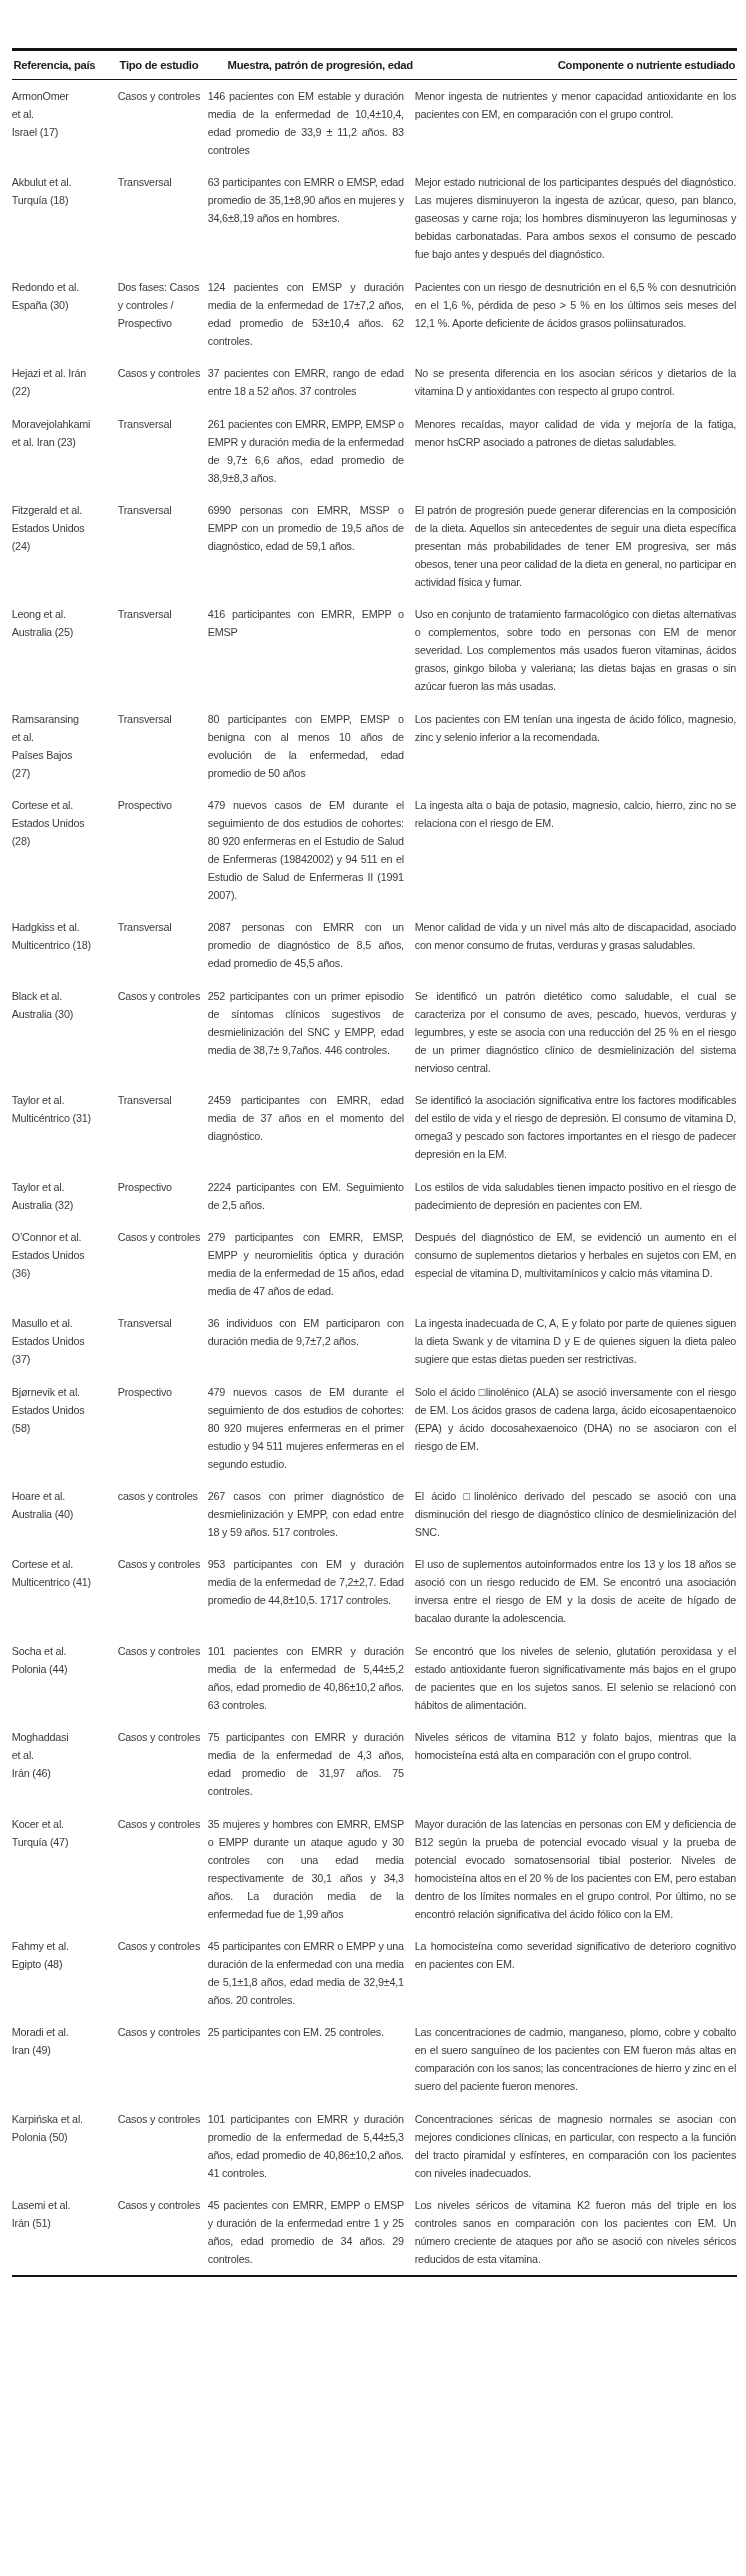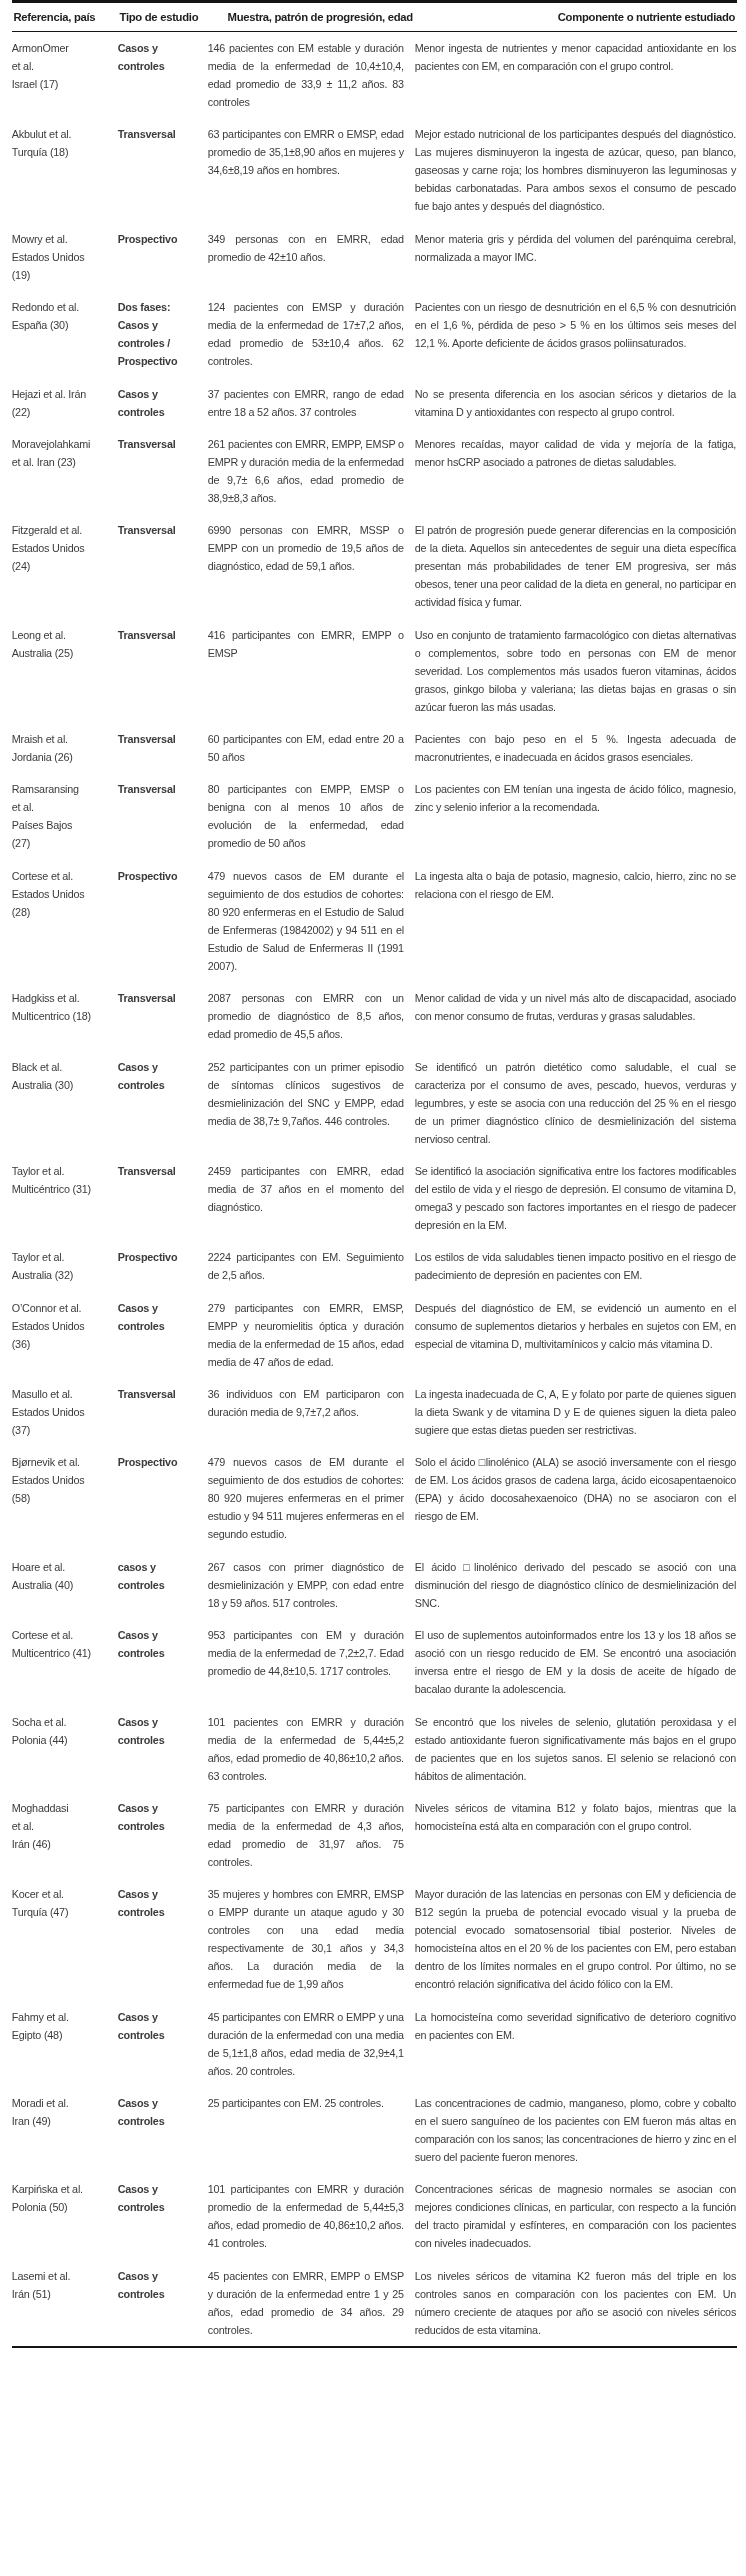--- a/index.html
+++ b/index.html
@@ -1,17 +1,17 @@
 <!DOCTYPE html>
 <html lang="es" style="font-size:14.4px"><head>
 <meta charset="utf-8">
 <style>
   html,body { margin:0; padding:0; background:#ffffff; }
   body { width:747px; font-family:"Liberation Sans", sans-serif; }
-  .page { padding:0 10px 9px 11.7px; }
+  .page { padding:0 10px 9px 11.7px;margin-top:48px; }
   table.studies {
     width:100%;
     border-collapse:collapse;
     table-layout:fixed;
     border-top:3.6px solid #141414;
     border-bottom:2.7px solid #141414;
   }
   col.c-ref    { width:106px; }
   col.c-tipo   { width:90px; }
   col.c-muestra{ width:207px; }
@@ -29,21 +29,21 @@
   thead th.h-ref, thead th.h-tipo { text-align:left; padding-left:1.8px; }
   tbody td {
     vertical-align:top;
     font-size:10.8px;
     line-height:18px;
     color:#3b3b3b;
     letter-spacing:-0.2px;
     padding:7.2px 10.8px 7.2px 0;
   }
   td.ref  { white-space:pre-line; padding-right:5.4px; }
-  td.tipo { padding-right:7.2px;font-weight:bold; }
+  td.tipo { padding-right:7.2px; }
   td.muestra { text-align:justify; }
   td.comp { text-align:justify; padding-right:0.9px; }
 </style>
 </head>
 <body>
 
 <div class="page">
   <table class="studies">
     <colgroup>
       <col class="c-ref">
@@ -70,28 +70,20 @@
   </tr>
 
   <tr>
     <td class="ref">Akbulut et al.
 Turquía (18)</td>
     <td class="tipo">Transversal</td>
     <td class="muestra">63 participantes con EMRR o EMSP, edad promedio de 35,1±8,90 años en mujeres y 34,6±8,19 años en hombres.</td>
     <td class="comp">Mejor estado nutricional de los participantes después del diagnóstico. Las mujeres disminuyeron la ingesta de azúcar, queso, pan blanco, gaseosas y carne roja; los hombres disminuyeron las leguminosas y bebidas carbonatadas. Para ambos sexos el consumo de pescado fue bajo antes y después del diagnóstico.</td>
   </tr>
 
-  <tr>
-    <td class="ref">Mowry et al.
-Estados Unidos
-(19)</td>
-    <td class="tipo">Prospectivo</td>
-    <td class="muestra">349 personas con en EMRR, edad promedio de 42±10 años.</td>
-    <td class="comp">Menor materia gris y pérdida del volumen del parénquima cerebral, normalizada a mayor IMC.</td>
-  </tr>
 
   <tr>
     <td class="ref">Redondo et al.
 España (30)</td>
     <td class="tipo">Dos fases: Casos y controles / Prospectivo</td>
     <td class="muestra">124 pacientes con EMSP y duración media de la enfermedad de 17±7,2 años, edad promedio de 53±10,4 años. 62 controles.</td>
     <td class="comp">Pacientes con un riesgo de desnutrición en el 6,5 % con desnutrición en el 1,6 %, pérdida de peso &gt; 5 % en los últimos seis meses del 12,1 %. Aporte deficiente de ácidos grasos poliinsaturados.</td>
   </tr>
 
   <tr>
@@ -120,27 +112,20 @@
   </tr>
 
   <tr>
     <td class="ref">Leong et al.
 Australia (25)</td>
     <td class="tipo">Transversal</td>
     <td class="muestra">416 participantes con EMRR, EMPP o EMSP</td>
     <td class="comp">Uso en conjunto de tratamiento farmacológico con dietas alternativas o complementos, sobre todo en personas con EM de menor severidad. Los complementos más usados fueron vitaminas, ácidos grasos, ginkgo biloba y valeriana; las dietas bajas en grasas o sin azúcar fueron las más usadas.</td>
   </tr>
 
-  <tr>
-    <td class="ref">Mraish et al.
-Jordania (26)</td>
-    <td class="tipo">Transversal</td>
-    <td class="muestra">60 participantes con EM, edad entre 20 a 50 años</td>
-    <td class="comp">Pacientes con bajo peso en el 5 %. Ingesta adecuada de macronutrientes, e inadecuada en ácidos grasos esenciales.</td>
-  </tr>
 
   <tr>
     <td class="ref">Ramsaransing
 et al.
 Países Bajos
 (27)</td>
     <td class="tipo">Transversal</td>
     <td class="muestra">80 participantes con EMPP, EMSP o benigna con al menos 10 años de evolución de la enfermedad, edad promedio de 50 años</td>
     <td class="comp">Los pacientes con EM tenían una ingesta de ácido fólico, magnesio, zinc y selenio inferior a la recomendada.</td>
   </tr>

